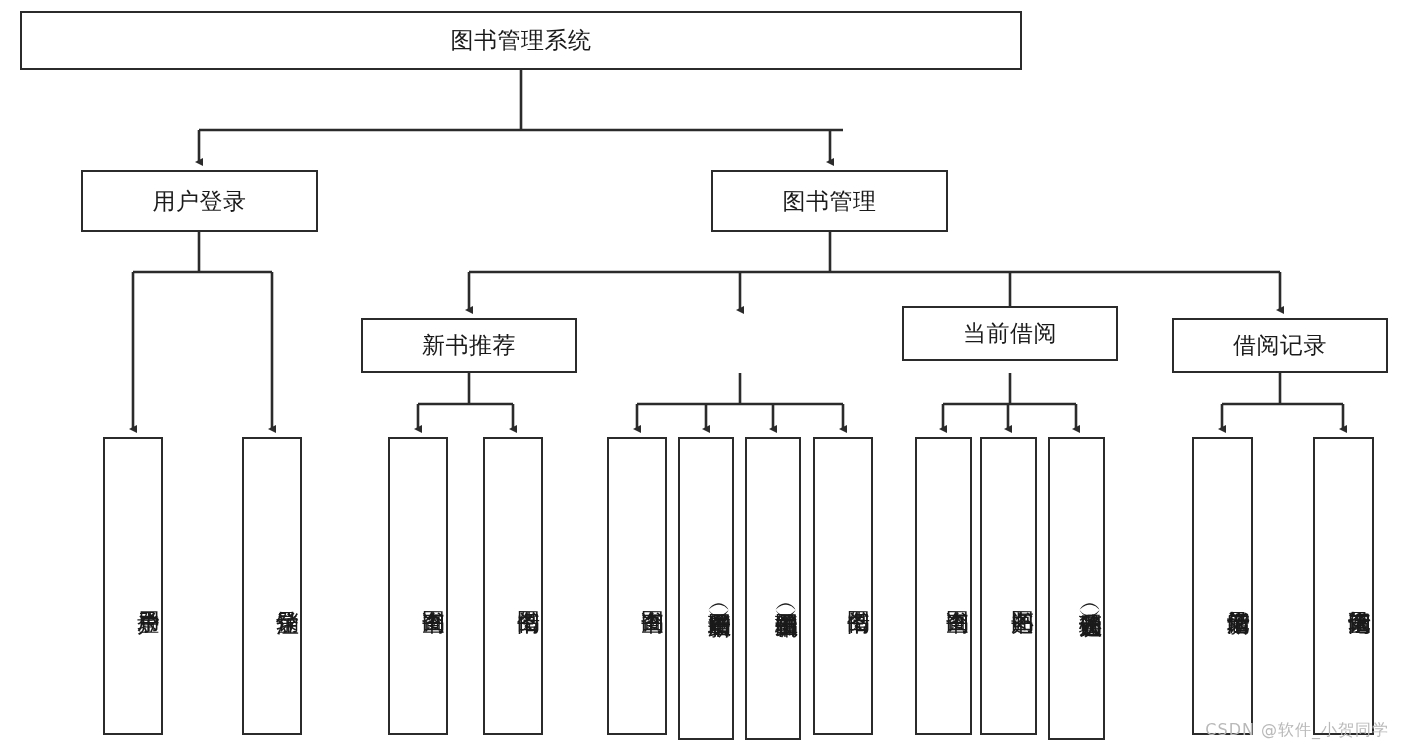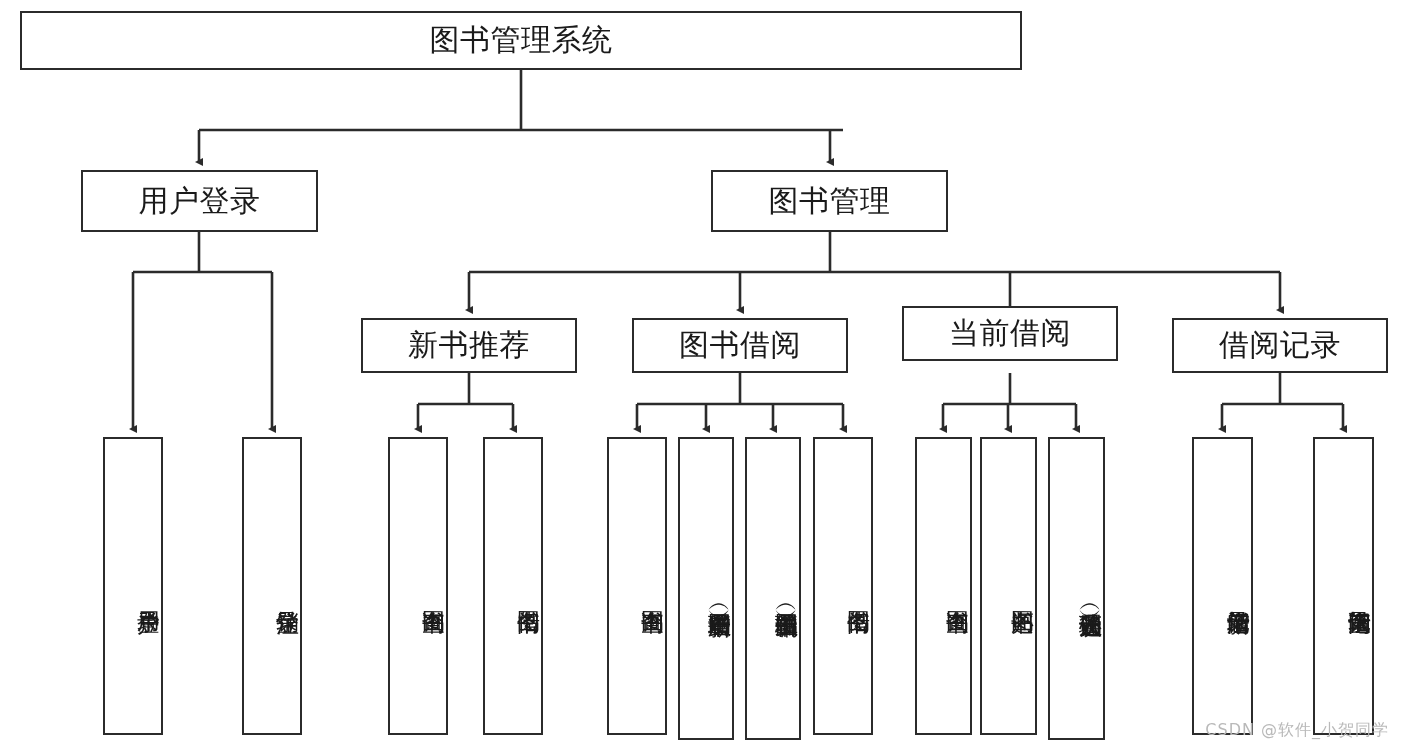--- a/index.html
+++ b/index.html
@@ -28,21 +28,21 @@
     position: absolute;
     box-sizing: border-box;
     background: #ffffff;
     border: 2px solid #2b2b2b;
     display: flex;
     align-items: center;
     justify-content: center;
     color: #1a1a1a;
   }
   .node.horiz {
-    font-size: 30px;
+    font-size: 23px;
     letter-spacing: 0.5px;
   }
   .node.vert {
     writing-mode: vertical-rl;
     text-orientation: upright;
     font-size: 23px;
     padding-top: 14px;
     align-items: flex-start;
     justify-content: center;
     line-height: 1.08;
@@ -125,23 +125,20 @@
   <div class="node horiz" style="left:81px; top:170px; width:237px; height:62px;">
     <span>用户登录</span>
   </div>
   <div class="node horiz" style="left:711px; top:170px; width:237px; height:62px;">
     <span>图书管理</span>
   </div>
 
   <div class="node horiz" style="left:361px; top:318px; width:216px; height:55px;align-items:center;">
     <span>新书推荐</span>
   </div>
-  <div class="node horiz" style="left:632px; top:318px; width:216px; height:55px;">
-    <span>图书借阅</span>
-  </div>
   <div class="node horiz" style="left:902px; top:306px; width:216px; height:55px;">
     <span>当前借阅</span>
   </div>
   <div class="node horiz" style="left:1172px; top:318px; width:216px; height:55px;">
     <span>借阅记录</span>
   </div>
 
   <div class="node vert" style="left:103px; top:437px; width:60px; height:298px;">
     <span class="vlabel">用户登录</span>
   </div>

